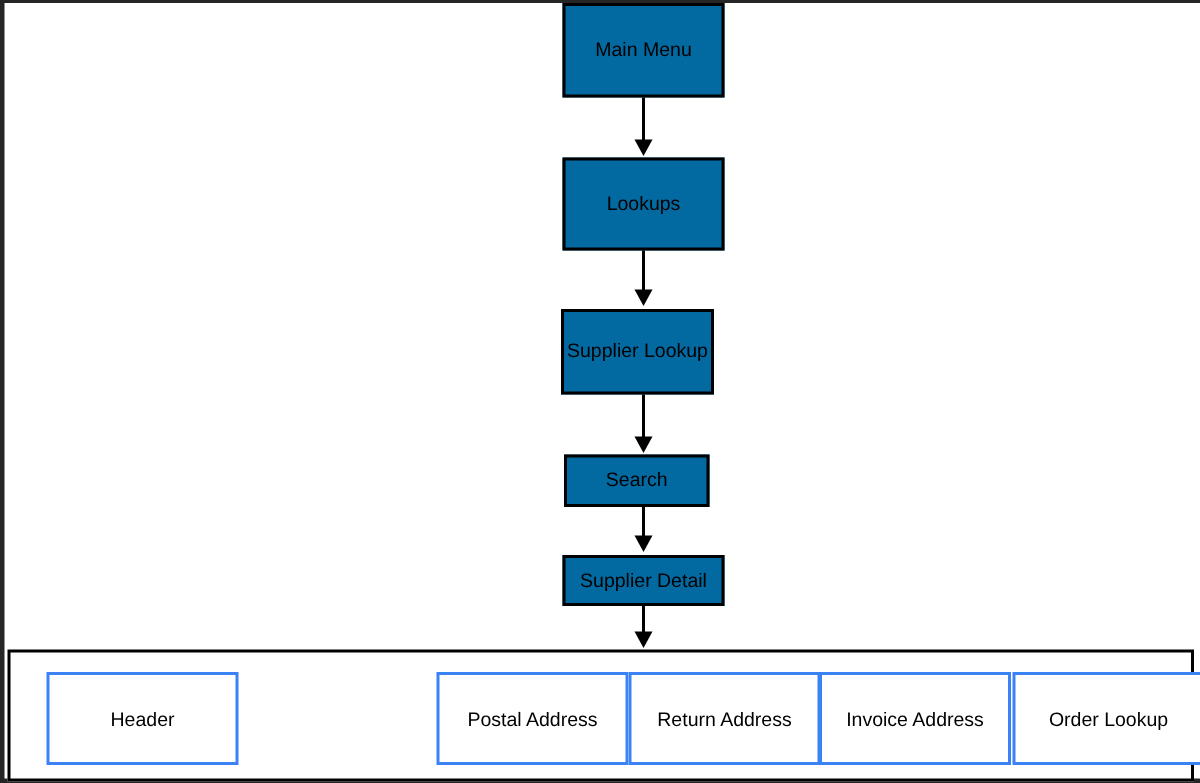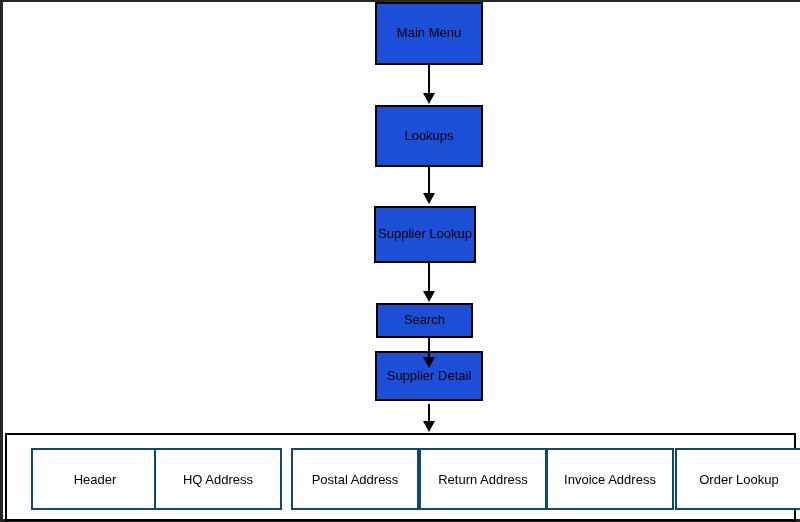--- a/index.html
+++ b/index.html
@@ -15,34 +15,34 @@
   
   .frame-top    { position: absolute; left: 0; top: 0; width: 800px; height: 2px; background: #262626; }
   .frame-left   { position: absolute; left: 0; top: 0; width: 3px; height: 522px; background: #262626; }
   .frame-bottom { position: absolute; left: 0; top: 519px; width: 800px; height: 3px; background: #262626; }
 
   
   .node {
     position: absolute;
     box-sizing: border-box;
     border: 2px solid #000000;
-    background: #1d4ed8;
+    background: #0369a1;
     display: flex;
     align-items: center;
     justify-content: center;
     font-size: 13px;
     color: #000000;
     text-align: center;
     line-height: 1.1;
   }
   #node-main-menu       { left: 375px; top: 2px;   width: 108px; height: 63px; }
   #node-lookups         { left: 375px; top: 105px; width: 108px; height: 62px; }
   #node-supplier-lookup { left: 374px; top: 206px; width: 102px; height: 57px; }
   #node-search          { left: 376px; top: 303px; width: 97px; height: 35px; }
-  #node-supplier-detail { left: 375px; top: 351px; width: 108px; height: 50px; align-items: center; }
+  #node-supplier-detail { left: 375px; top: 370px; width: 108px; height: 34px; align-items: center; }
 
   
   .vline { position: absolute; width: 2px; background: #000000; left: 428px; }
   #line-1 { top: 65px;  height: 29px; }
   #line-2 { top: 167px; height: 27px; }
   #line-3 { top: 263px; height: 29px; }
   #line-4 { top: 338px; height: 20px; }
   #line-5 { top: 404px; height: 18px; }
 
   .ahead {
@@ -65,21 +65,21 @@
     left: 5px; top: 433px;
     width: 791px; height: 88px;
     border: 2px solid #000000;
     background: #ffffff;
   }
   .section {
     position: absolute;
     box-sizing: border-box;
     top: 448px;
     width: 128px; height: 62px;
-    border: 2px solid #0c4a6e;
+    border: 2px solid #3b82f6;
     background: #ffffff;
     display: flex;
     align-items: center;
     justify-content: center;
     font-size: 13px;
     color: #000000;
     text-align: center;
   }
   #section-header  { left: 31px;  }
   #section-hq      { left: 154px; }
@@ -122,23 +122,20 @@
   <div class="vline" id="line-4"></div>
   <div class="ahead" id="head-4"></div>
   <div class="vline" id="line-5"></div>
   <div class="ahead" id="head-5"></div>
 
   <div id="detail-container"></div>
 
   <div class="section" id="section-header">
     <span>Header</span>
   </div>
-  <div class="section" id="section-hq">
-    <span>HQ Address</span>
-  </div>
   <div class="section" id="section-postal">
     <span>Postal Address</span>
   </div>
   <div class="section" id="section-return">
     <span>Return Address</span>
   </div>
   <div class="section" id="section-invoice">
     <span>Invoice Address</span>
   </div>
   <div class="section" id="section-order">

